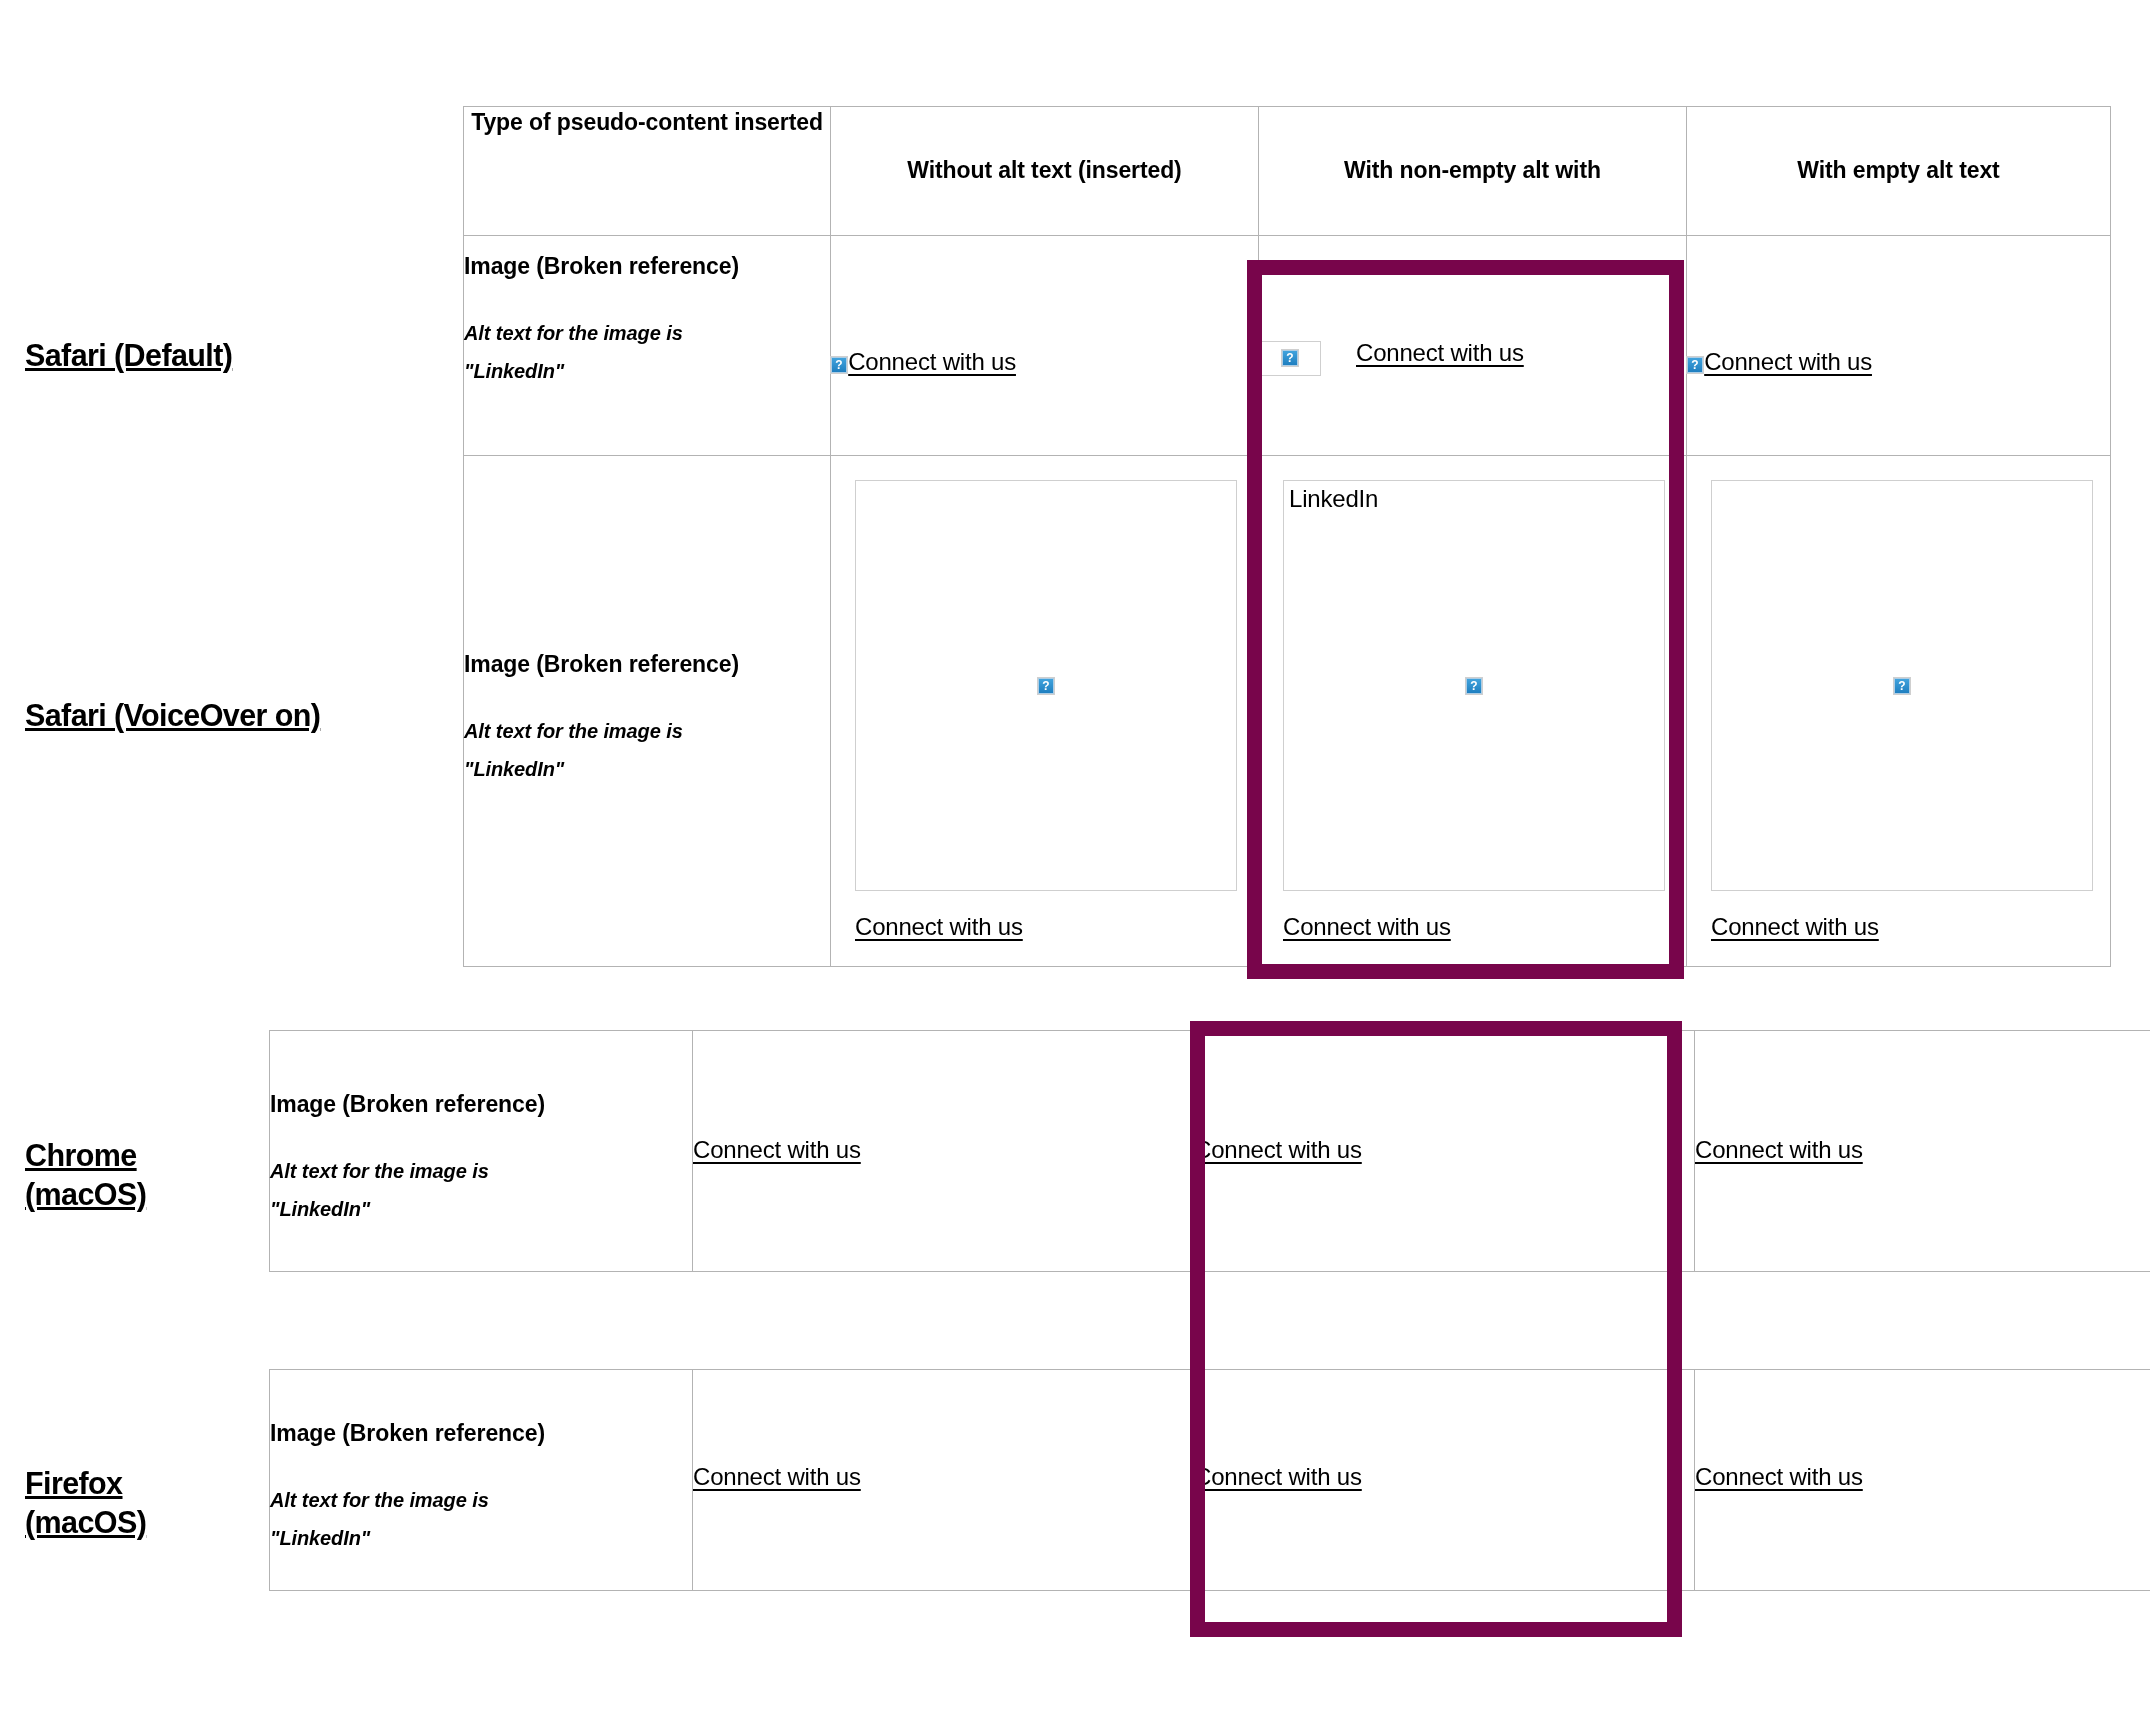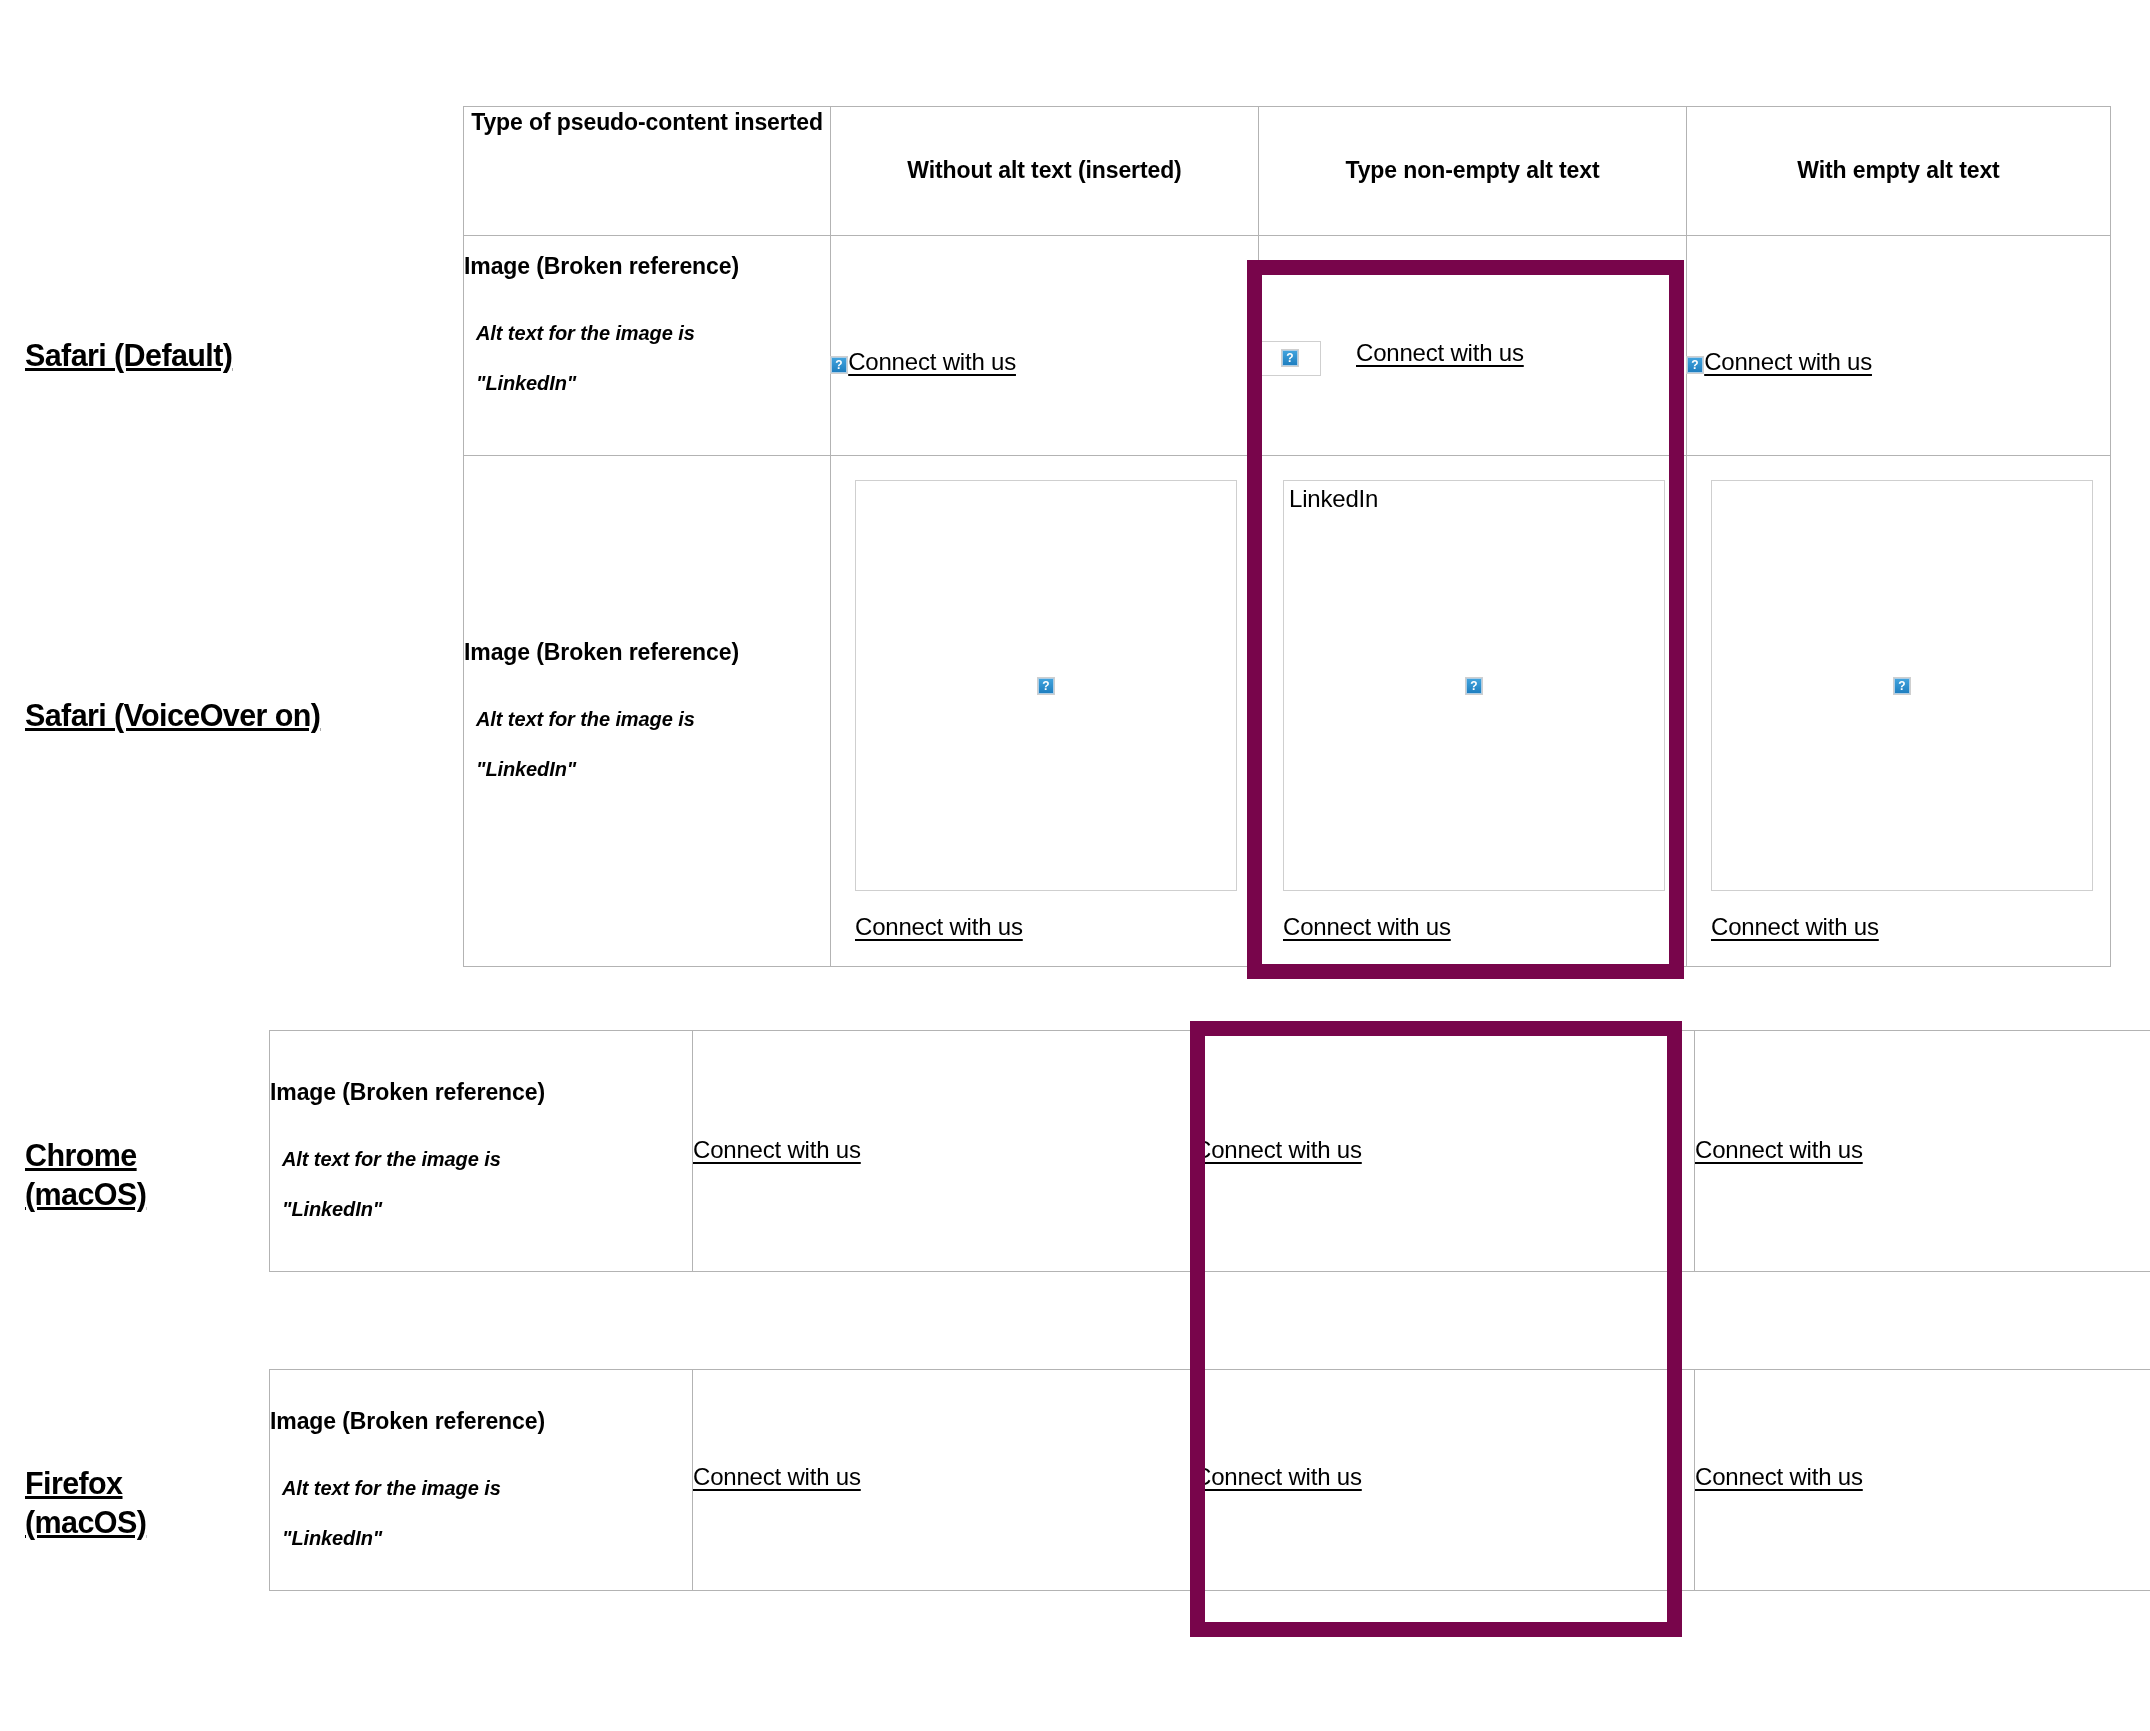--- a/index.html
+++ b/index.html
@@ -50,21 +50,21 @@
     letter-spacing: -0.1px;
     margin: 16px 0 32px 0;
   }
   .ptype-alt {
     font-weight: bold;
     font-style: italic;
     font-size: 20px;
     line-height: 1.9;
     color: #000000;
     letter-spacing: -0.1px;
-    margin: 12px;
+    margin: 0;
   }
 
   
   .row-label {
     position: absolute;
     font-weight: bold;
     font-size: 30.5px;
     line-height: 1.28;
     color: #000000;
     letter-spacing: -0.6px;
@@ -189,21 +189,21 @@
   </colgroup>
   <thead>
     <tr>
       <th class="cell-pad" style="height:128px;">
         <div class="col-head">Type of pseudo-content inserted</div>
       </th>
       <th class="cell-pad" style="vertical-align:middle;">
         <div class="col-head">Without alt text (inserted)</div>
       </th>
       <th class="cell-pad" style="vertical-align:middle;">
-        <div class="col-head">Type non-empty alt text</div>
+        <div class="col-head">With non-empty alt with</div>
       </th>
       <th class="cell-pad" style="vertical-align:middle;margin-left:12px;">
         <div class="col-head">With empty alt text</div>
       </th>
     </tr>
   </thead>
   <tbody>
 
     <tr>
       <td class="cell-pad" style="height:219px;">

